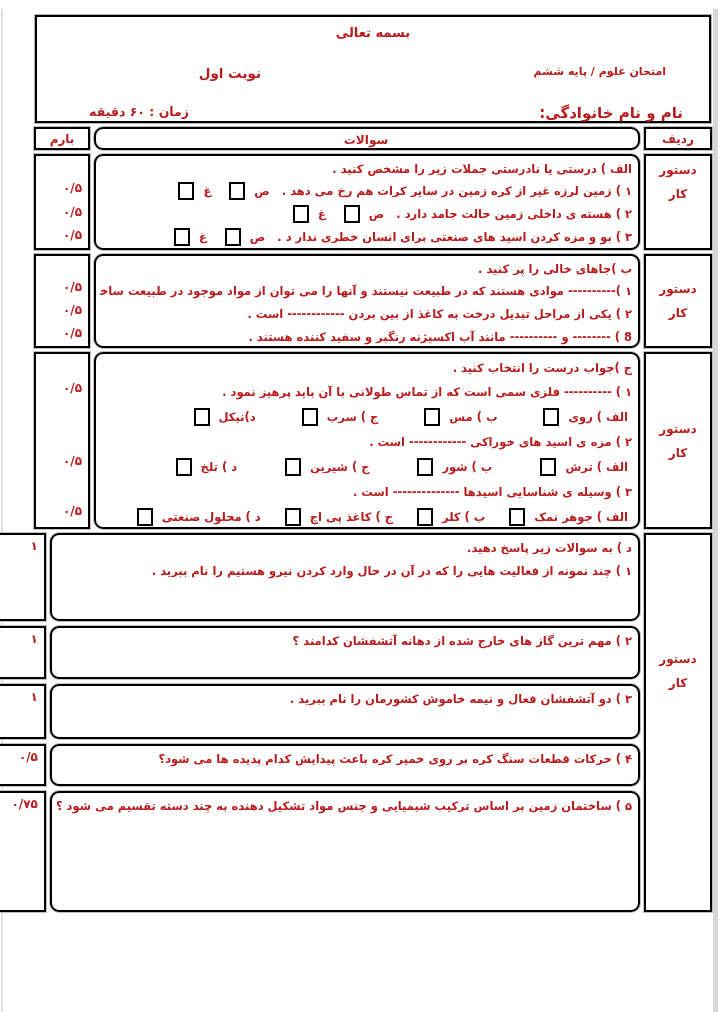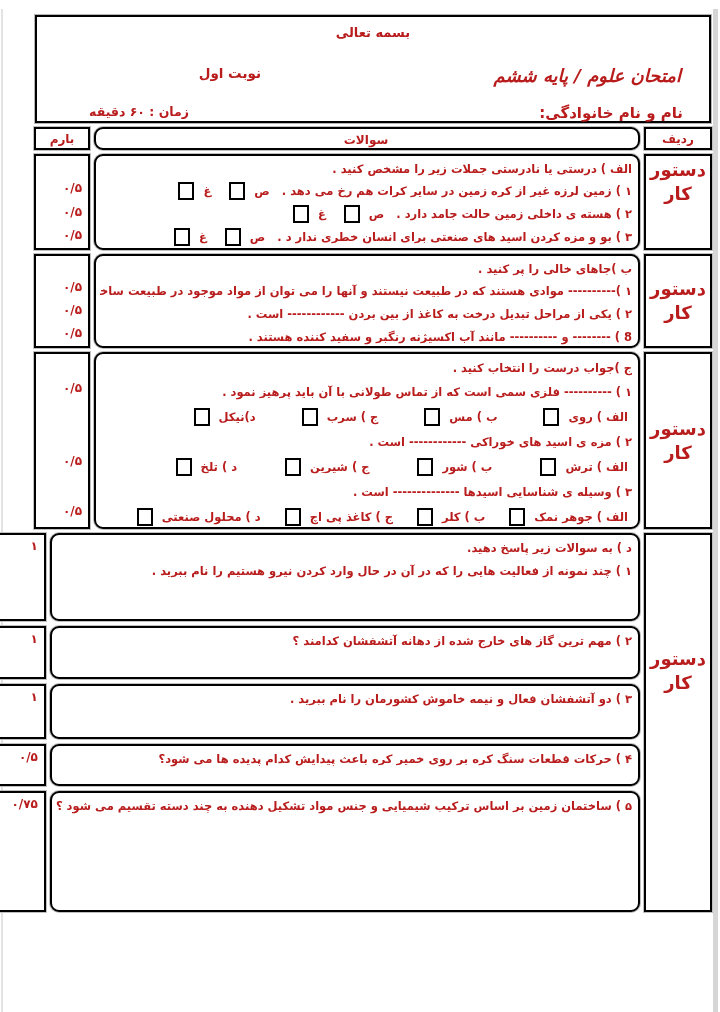--- a/index.html
+++ b/index.html
@@ -7,29 +7,29 @@
         font-family:"DejaVu Sans",sans-serif;color:#b91c1c;font-weight:bold;margin-top:9px;}
   
   .edge-left{position:absolute;left:1px;top:0;width:2px;height:1004px;background:#e2e2e2;}
   .edge-right{position:absolute;right:2px;top:0;width:5px;height:1004px;background:#d6d6d6;}
   .edge-bottom{position:absolute;left:0;bottom:0;width:100%;height:9px;background:#c9c9c9;}
 
   .header-box{position:absolute;left:35px;top:6px;width:676px;height:108px;
               border:2px solid #000;box-shadow:0 0 0 1px #b5b5b5;background:#fff;box-sizing:border-box;}
   .basmala{text-align:center;margin-top:8px;font-size:13px;}
   .abs{position:absolute;white-space:nowrap;}
-  .exam-title{right:28px;top:48px;font-size:18px;font-style:italic;}
+  .exam-title{right:43px;top:48px;font-size:11px;}
   .term{right:448px;top:48px;font-size:13.5px;}
   .name-label{right:26px;top:87px;font-size:15px;}
   .time-label{right:520px;top:87px;font-size:12.5px;text-align:right;}
 
   .table{position:absolute;left:34px;top:118px;width:678px;}
   .row{display:flex;gap:4px;margin-bottom:4px;}
   .cell{border:2px solid #000;box-shadow:0 0 0 1px #c0c0c0;background:#fff;box-sizing:border-box;}
-  .radif{width:68px;flex:0 0 68px;font-size:18px;}
+  .radif{width:68px;flex:0 0 68px;font-size:12px;}
   .marks{width:56px;flex:0 0 56px;font-size:12px;}
   .qcell{flex:1;padding:2px 6px 0 4px;font-size:11.5px;overflow:hidden;border-radius:9px;}
   .center{display:flex;align-items:center;justify-content:center;}
   .thead .cell{height:23px;font-size:12px;}
   .rel{position:relative;}
   .mark{position:absolute;right:6px;white-space:nowrap;}
   .wo{text-align:center;line-height:24px;}
   .wo.top{padding-top:2px;}
   .wo.mid{display:flex;flex-direction:column;justify-content:center;}
   .h-a{height:96px;} .h-b{height:94px;} .h-c{height:177px;}

